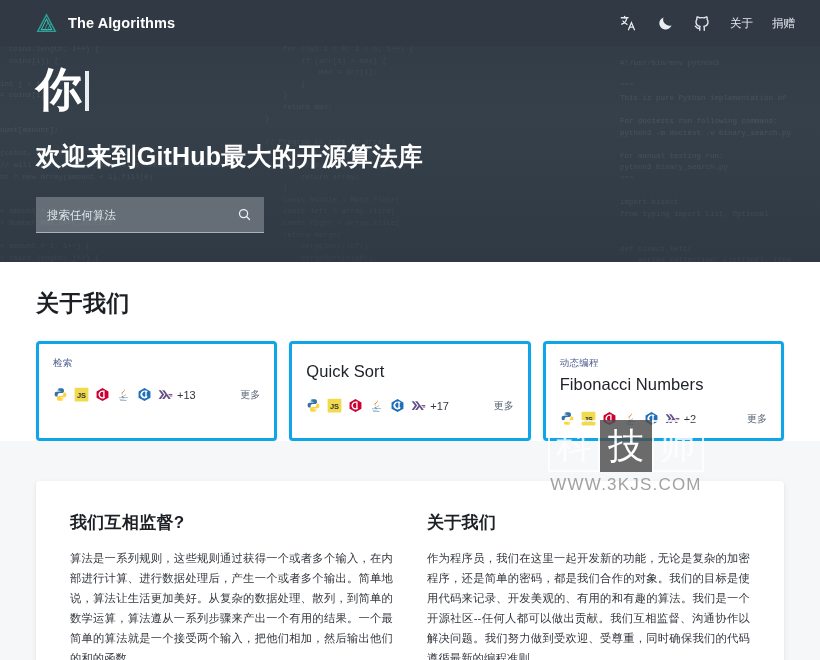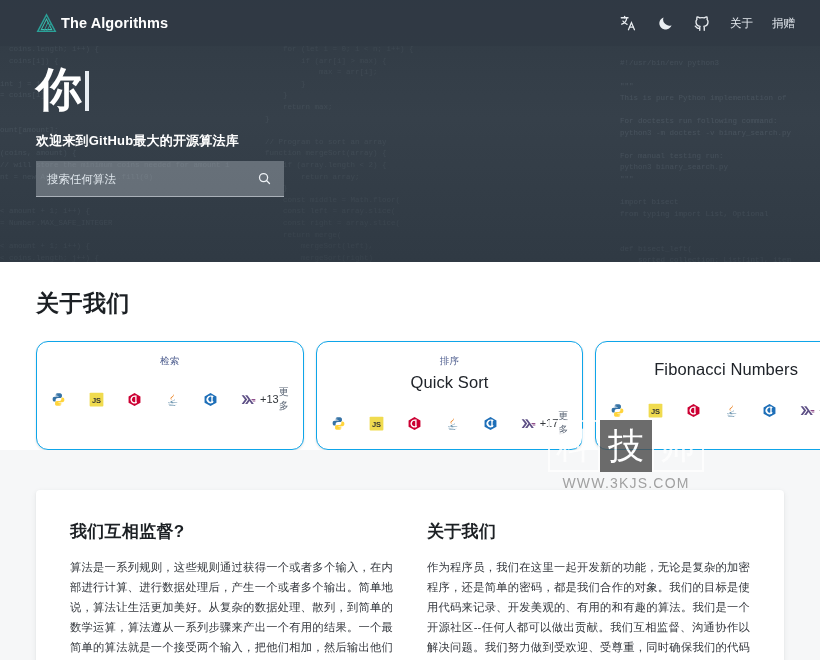--- a/index.html
+++ b/index.html
@@ -39,21 +39,21 @@
 
   .topbar {
     position: relative;
     z-index: 5;
     height: 46px;
     display: flex;
     align-items: center;
     padding: 0 24px 0 36px;
     background: rgba(48,58,68,0.92);
   }
-  .brand { display: flex; align-items: center; gap: 4px; }
+  .brand { display: flex; align-items: center; gap: 11px; }
   .brand-logo { width: 21px; height: 21px; display: block; }
   .brand-name {
     color: #ffffff;
     font-size: 14.5px;
     font-weight: bold;
     letter-spacing: .1px;
   }
   .topnav { margin-left: auto; display: flex; align-items: center; gap: 17px; text-align: right; }
   .nav-icon {
     color: #e9edf1;
@@ -82,28 +82,28 @@
   .caret {
     display: inline-block;
     width: 4px;
     height: 40px;
     background: #e8edf2;
     margin-left: 3px;
     margin-top: 4px;
   }
   .hero-sub {
     color: #ffffff;
-    font-size: 13px;
+    font-size: 25px;
     font-weight: bold;
-    margin-top: 14px;
+    margin-top: 22px;
     letter-spacing: .2px;
   }
   .searchwrap {
-    margin-top: 11px;
-    width: 248px;
+    margin-top: 24px;
+    width: 228px;
     height: 36px;
     background: rgba(222,228,234,0.30);
     border-bottom: 1px solid rgba(225,232,238,0.55);
     display: flex;
     align-items: center;
     padding: 0 8px 0 11px;
   }
   .searchwrap input {
     flex: 1;
     background: transparent;
@@ -133,44 +133,43 @@
     letter-spacing: .5px;
   }
   .cards {
     display: flex;
     gap: 12px;
     margin-top: 22px;
   }
   .card {
     flex: 1;
     background: #fff;
-    border: 1px solid #0ea5e9;
-    border-radius: 12px;
+    border: 3px solid #0ea5e9;
+    border-radius: 4px;
     box-shadow: 0 1px 2px rgba(60,64,67,.10), 0 1px 3px rgba(60,64,67,.06);
     padding: 13px 14px 12px 14px;
     cursor: pointer;
-    text-align: center;
   }
   .card-cat {
     font-size: 9.5px;
     color: #4a5a8c;
     letter-spacing: .3px;
   }
   .card-title {
     font-size: 16.5px;
     color: #20242a;
     margin-top: 5px;
     letter-spacing: .1px;
   }
   .card-foot {
     margin-top: 17px;
     display: flex;
     align-items: center;
   }
-  .langs { display: flex; align-items: center; gap: 23px; }
+  .langs { display: flex; align-items: center; gap: 6px; }
   .lang { width: 15px; height: 15px; display: block; }
   .plus {
     font-size: 11px;
     color: #32363b;
     margin-left: 4px;
   }
   .more {
     margin-left: auto;
     font-size: 10px;
     color: #5b6676;
@@ -220,21 +219,21 @@
     font-size: 36px;
     line-height: 48px;
     text-align: center;
     font-family: "DejaVu Sans", sans-serif;
     color: #ffffff;
     background: transparent;
   }
   .wm-box.filled { background: #4d4d4d; border-color: #4d4d4d; color: #ffffff; }
   .wm-text {
     margin-top: 3px;
-    font-size: 14px;
+    font-size: 17px;
     letter-spacing: 1.2px;
     color: #8e8e8e;
     font-family: "Liberation Sans", sans-serif;
   }
 </style>
 </head>
 <body>
 
 <div class="hero">
   <div class="hero-code col-a">  coins.length; i++) {
@@ -396,21 +395,20 @@
               <path d="M18 13.6h4.9v1.5H19z" fill="#8F4E8B"></path>
               <path d="M16.4 11.1h6.5v1.5h-5.5z" fill="#8F4E8B"></path>
             </svg>
         </div>
         <span class="plus">+13</span>
         <span class="more">更多</span>
       </div>
     </div>
 
     <div class="card">
-      <div class="card-cat">排序</div>
       <div class="card-title">Quick Sort</div>
       <div class="card-foot">
         <div class="langs">
           <svg class="lang" viewBox="0 0 24 24">
               <path d="M11.9 2c-2.4 0-4.3.5-4.3 2.6v2.2h4.6v.9H5.9C3.7 7.7 2.6 9 2.6 11.5s1.1 3.8 3.3 3.8h1.5v-2.5c0-1.9 1.6-3.3 3.5-3.3h3.6c1.7 0 3-1.2 3-2.9V4.6C17.5 2.8 15.6 2 13.2 2h-1.3z" fill="#3572A5"></path>
               <path d="M12.1 22c2.4 0 4.3-.5 4.3-2.6v-2.2h-4.6v-.9h6.3c2.2 0 3.3-1.3 3.3-3.8s-1.1-3.8-3.3-3.8h-1.5v2.5c0 1.9-1.6 3.3-3.5 3.3H9.5c-1.7 0-3 1.2-3 2.9v2c0 1.8 1.9 2.6 4.3 2.6h1.3z" fill="#FFD43B"></path>
               <circle cx="9.3" cy="4.9" r=".9" fill="#fff"></circle>
               <circle cx="14.7" cy="19.1" r=".9" fill="#fff"></circle>
             </svg>
           <svg class="lang" viewBox="0 0 24 24">
@@ -440,20 +438,21 @@
               <path d="M18 13.6h4.9v1.5H19z" fill="#8F4E8B"></path>
               <path d="M16.4 11.1h6.5v1.5h-5.5z" fill="#8F4E8B"></path>
             </svg>
         </div>
         <span class="plus">+17</span>
         <span class="more">更多</span>
       </div>
     </div>
 
     <div class="card">
+      <div class="card-cat">动态编程</div>
       <div class="card-title">Fibonacci Numbers</div>
       <div class="card-foot">
         <div class="langs">
           <svg class="lang" viewBox="0 0 24 24">
               <path d="M11.9 2c-2.4 0-4.3.5-4.3 2.6v2.2h4.6v.9H5.9C3.7 7.7 2.6 9 2.6 11.5s1.1 3.8 3.3 3.8h1.5v-2.5c0-1.9 1.6-3.3 3.5-3.3h3.6c1.7 0 3-1.2 3-2.9V4.6C17.5 2.8 15.6 2 13.2 2h-1.3z" fill="#3572A5"></path>
               <path d="M12.1 22c2.4 0 4.3-.5 4.3-2.6v-2.2h-4.6v-.9h6.3c2.2 0 3.3-1.3 3.3-3.8s-1.1-3.8-3.3-3.8h-1.5v2.5c0 1.9-1.6 3.3-3.5 3.3H9.5c-1.7 0-3 1.2-3 2.9v2c0 1.8 1.9 2.6 4.3 2.6h1.3z" fill="#FFD43B"></path>
               <circle cx="9.3" cy="4.9" r=".9" fill="#fff"></circle>
               <circle cx="14.7" cy="19.1" r=".9" fill="#fff"></circle>
             </svg>
           <svg class="lang" viewBox="0 0 24 24">

